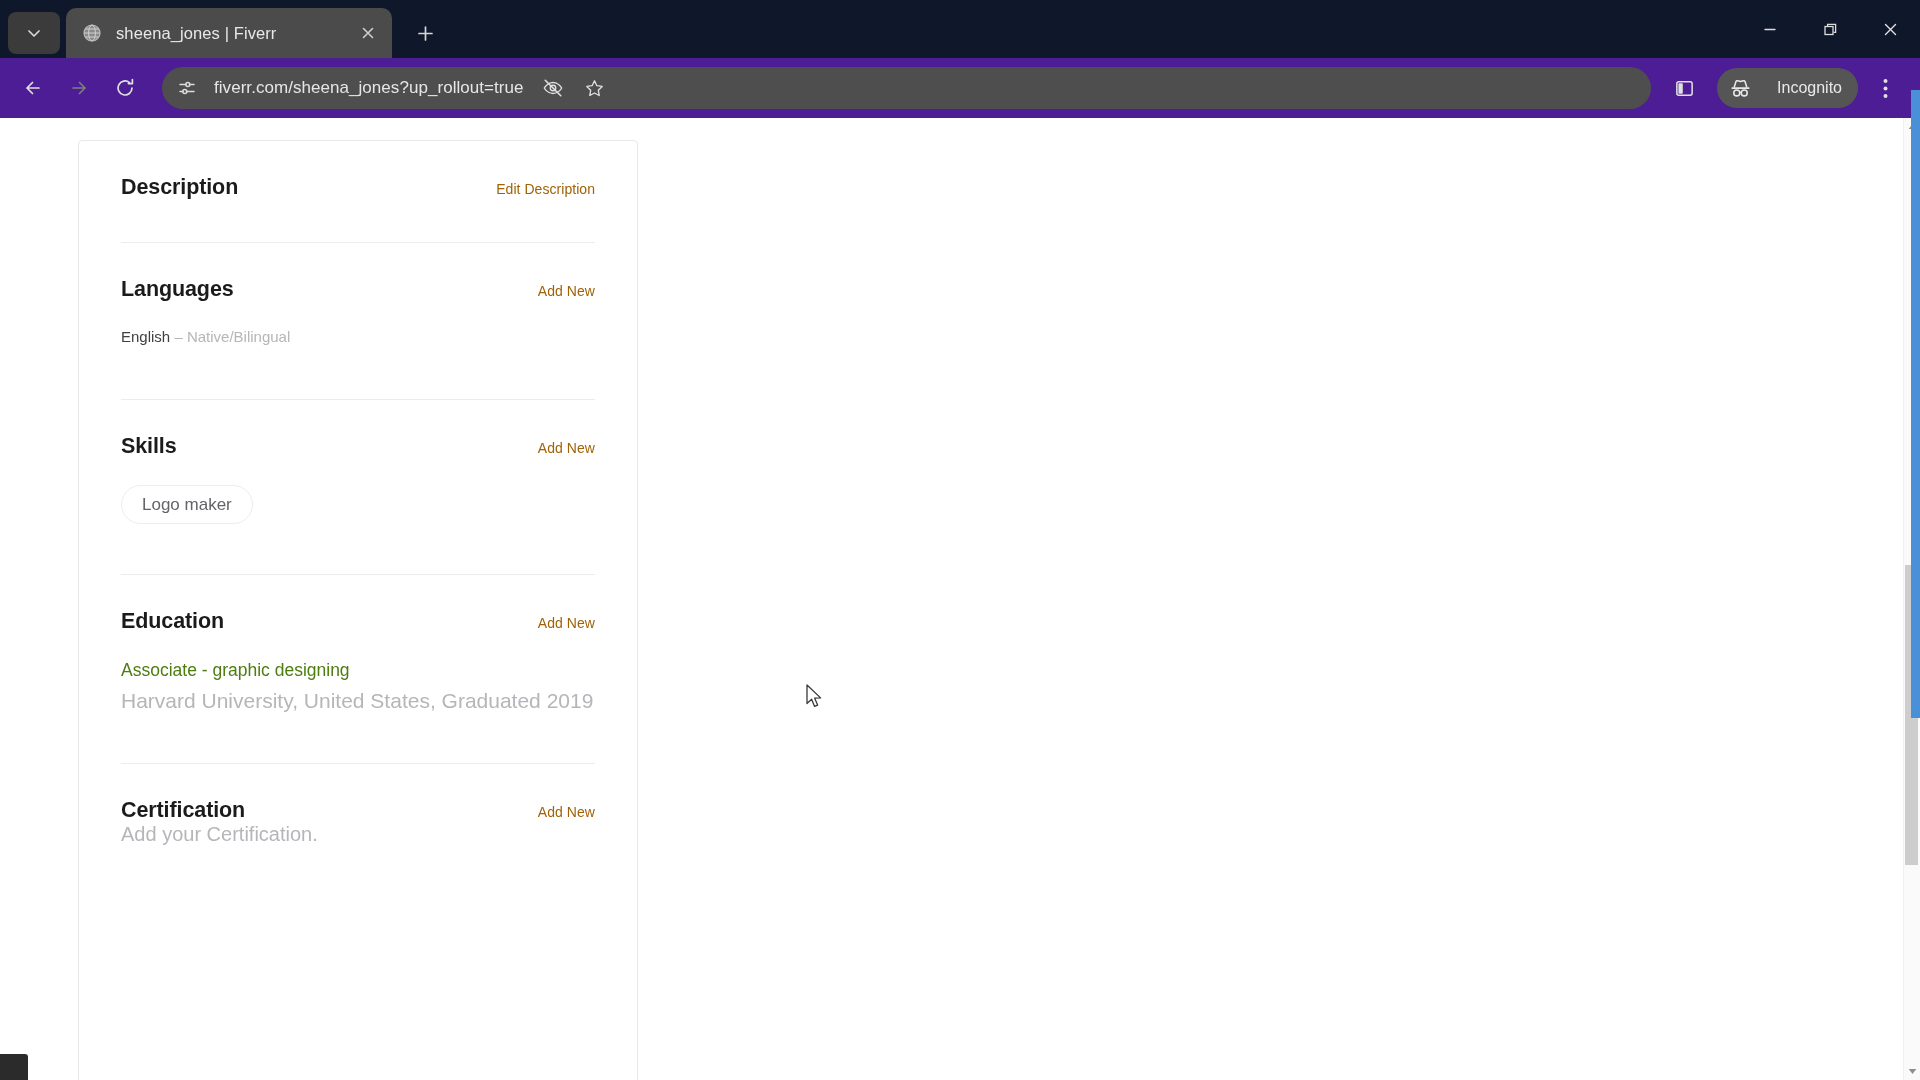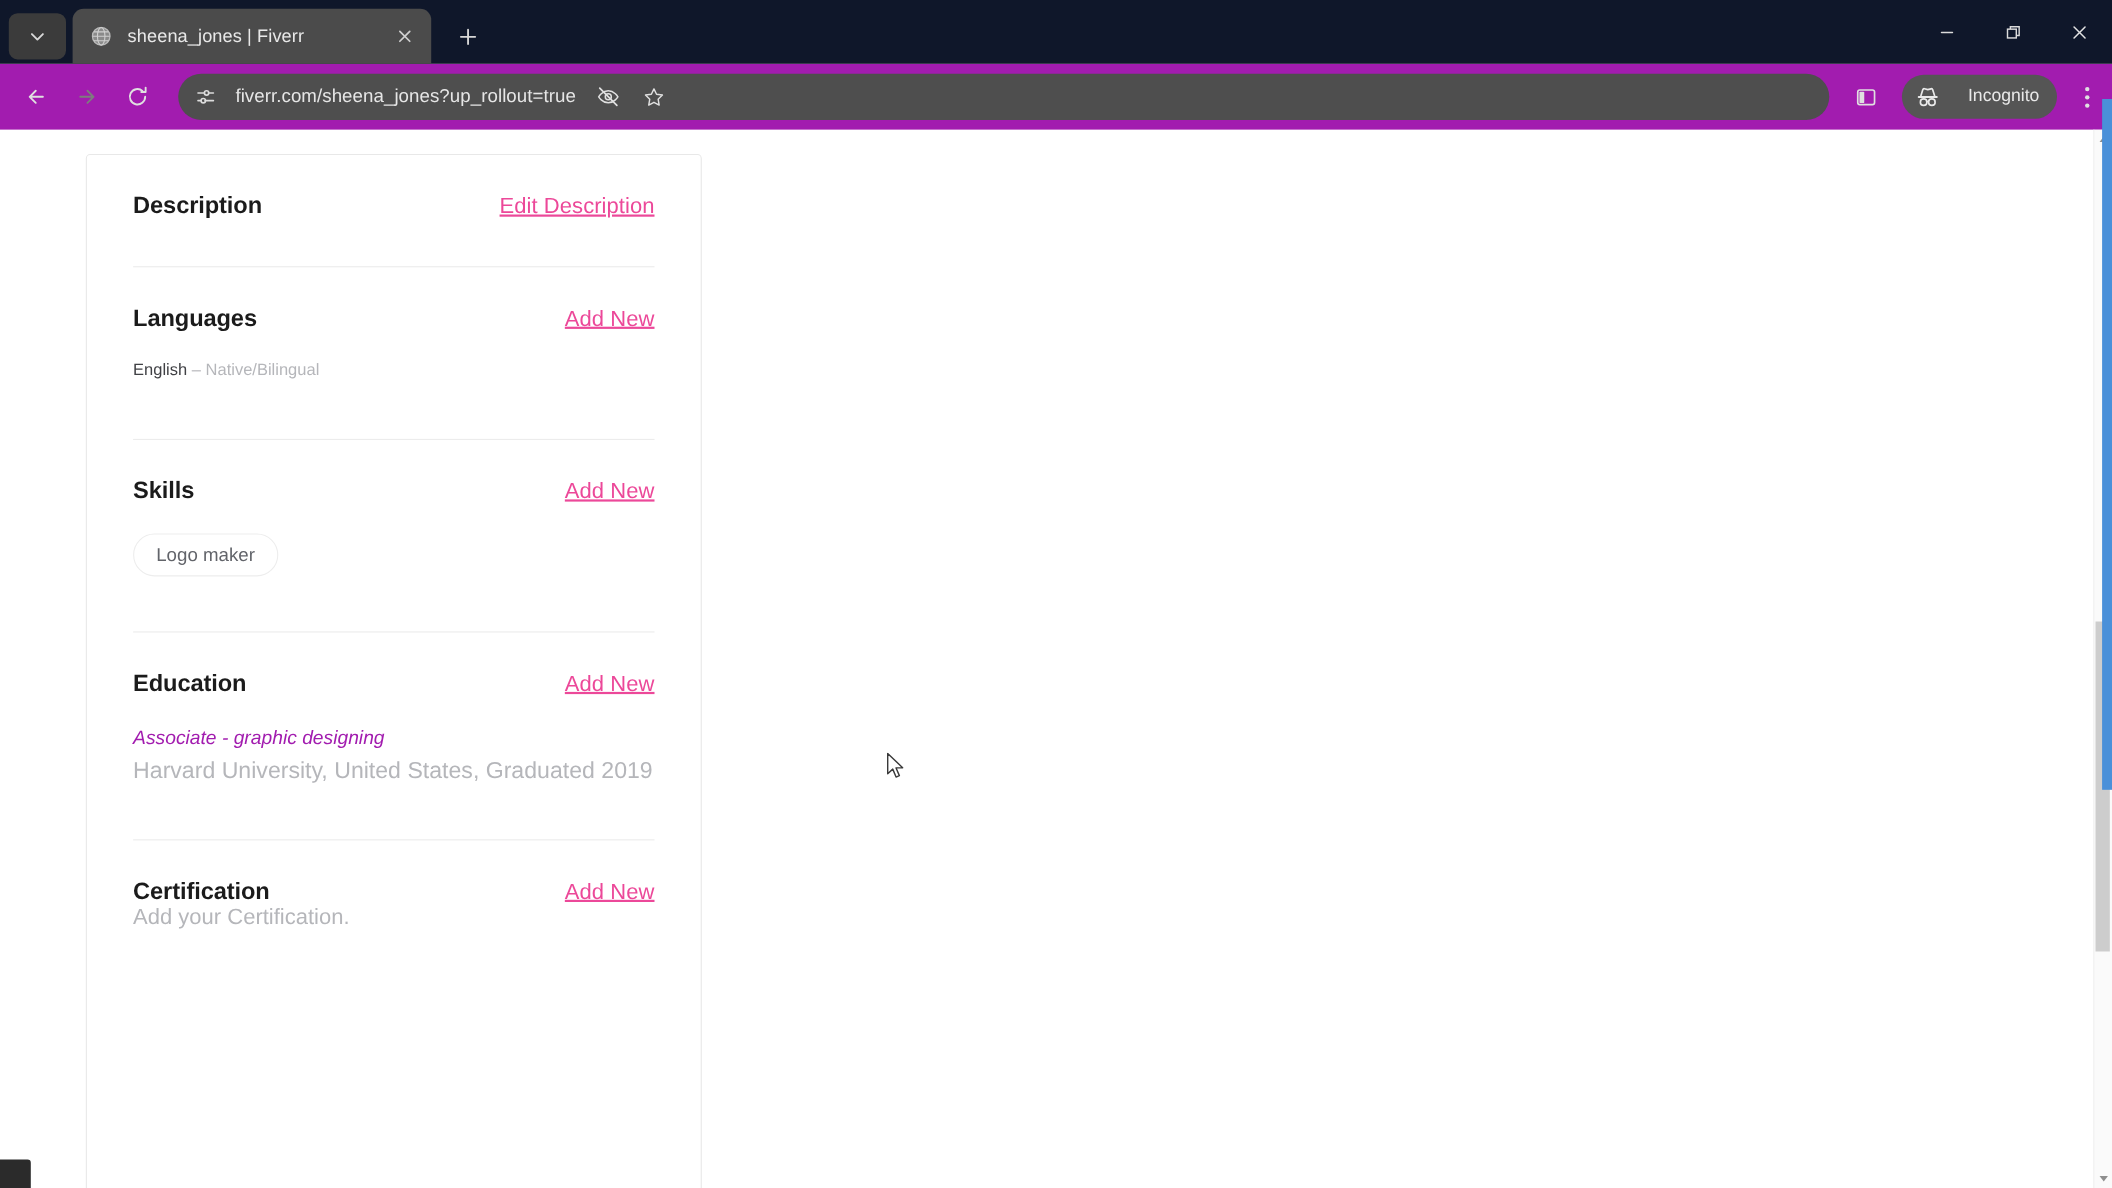--- a/index.html
+++ b/index.html
@@ -80,24 +80,24 @@
     align-items:center;
   }
   .winbtn {
     width:60px; height:44px;
     display:flex; align-items:center; justify-content:center;
   }
 
   
   .toolbar {
     height:60px;
-    background:#a21caf;
+    background:#4c1d95;
     display:flex;
     align-items:center;
-    padding:0 2px 0 10px;
+    padding:0 14px 0 10px;
   }
   .navbtn {
     width:46px; height:46px;
     display:flex; align-items:center; justify-content:center;
     border-radius:50%;
     flex:none;
   }
   .omnibox {
     flex:1;
     height:42px;
@@ -183,25 +183,24 @@
     padding-top:34px;
     text-align:right;
   }
   .sec-title {
     font-size:21.5px;
     font-weight:bold;
     color:#1b1b1b;
     letter-spacing:-.1px;
   }
   .sec-action {
-    font-size:20px;
-    color:#ec4899;
+    font-size:14px;
+    color:#a16207;
     letter-spacing:.05px;
     cursor:pointer;
-    text-decoration:underline;
   }
 
   .desc-body {
     margin-top:26px;
     font-size:17.5px;
     line-height:28px;
     color:#62646a;
     max-width:478px;
   }
 
@@ -224,21 +223,21 @@
     border-radius:20px;
     padding:10px 20px;
     font-size:17px;
     color:#62646a;
     background:#fff;
     line-height:1;
     cursor:pointer;
   }
 
   .edu-item { margin-top:26px; }
-  .edu-title { font-size:17.5px; color:#a21caf;font-style:italic; }
+  .edu-title { font-size:17.5px; color:#4d7c0f; }
   .edu-sub { font-size:21px; color:#b5b6ba; margin-top:8px; }
 
   .cert-empty { font-size:20px; color:#b5b6ba; }
 
   .sp-lang { height:54px; }
   .sp-skills { height:46px; }
   .sp-edu { height:50px; }
   .sp-desc { height:42px; }
 
   

